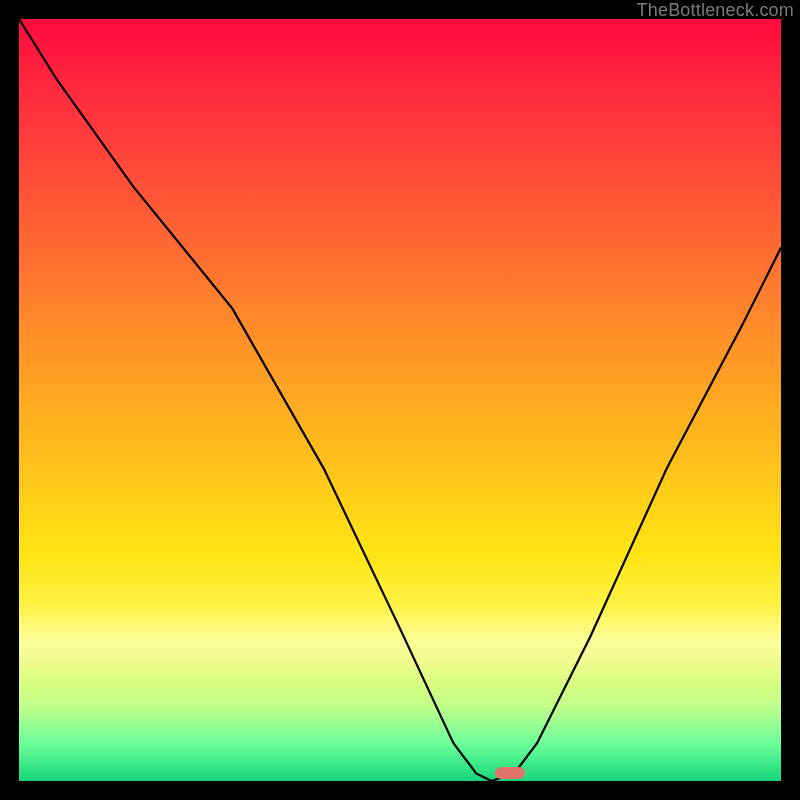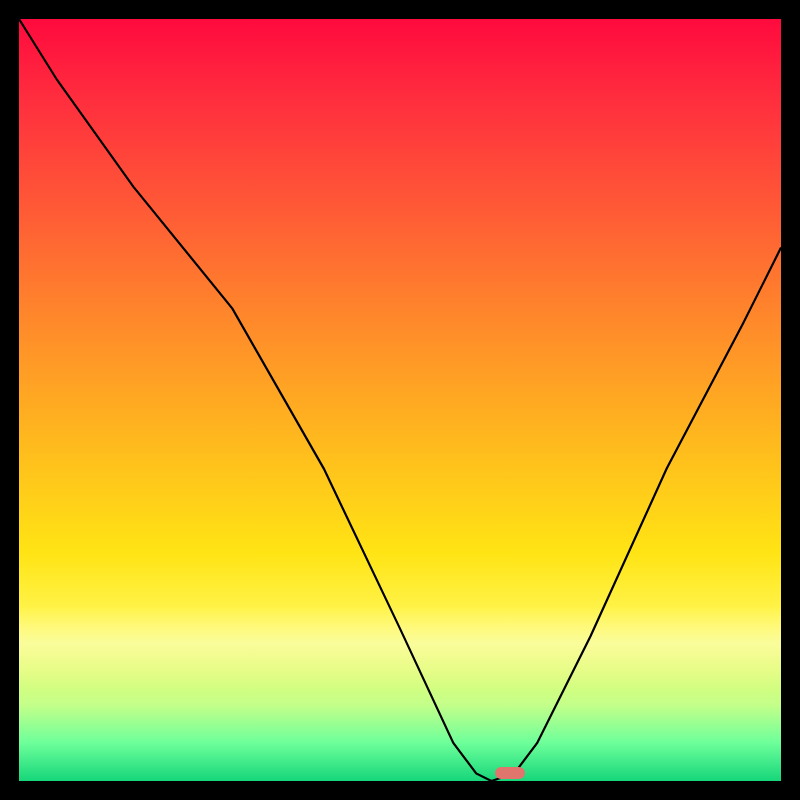--- a/index.html
+++ b/index.html
@@ -92,13 +92,14 @@
     <div class="gradient-bg"></div>
     <div class="pale-band"></div>
 
     <svg class="curve-svg" viewBox="0 0 762 762" preserveAspectRatio="none">
       <path id="curve-path" class="curve-path" d="M0.0 0.0 L38.1 61.0 L114.3 167.6 L213.4 289.6 L304.8 449.6 L381.0 609.6 L434.3 723.9 L457.2 754.4 L472.4 762.0 L495.3 754.4 L518.2 723.9 L571.5 617.2 L647.7 449.6 L723.9 304.8 L762.0 228.6"></path>
     </svg>
 
     <div id="optimum-marker" class="marker" style="left: 491px; top: 754px; width: 30px; height: 12px;"></div>
   </div>
 
+  <div class="watermark">TheBottleneck.com</div>
 </div>
 
 </body></html>

